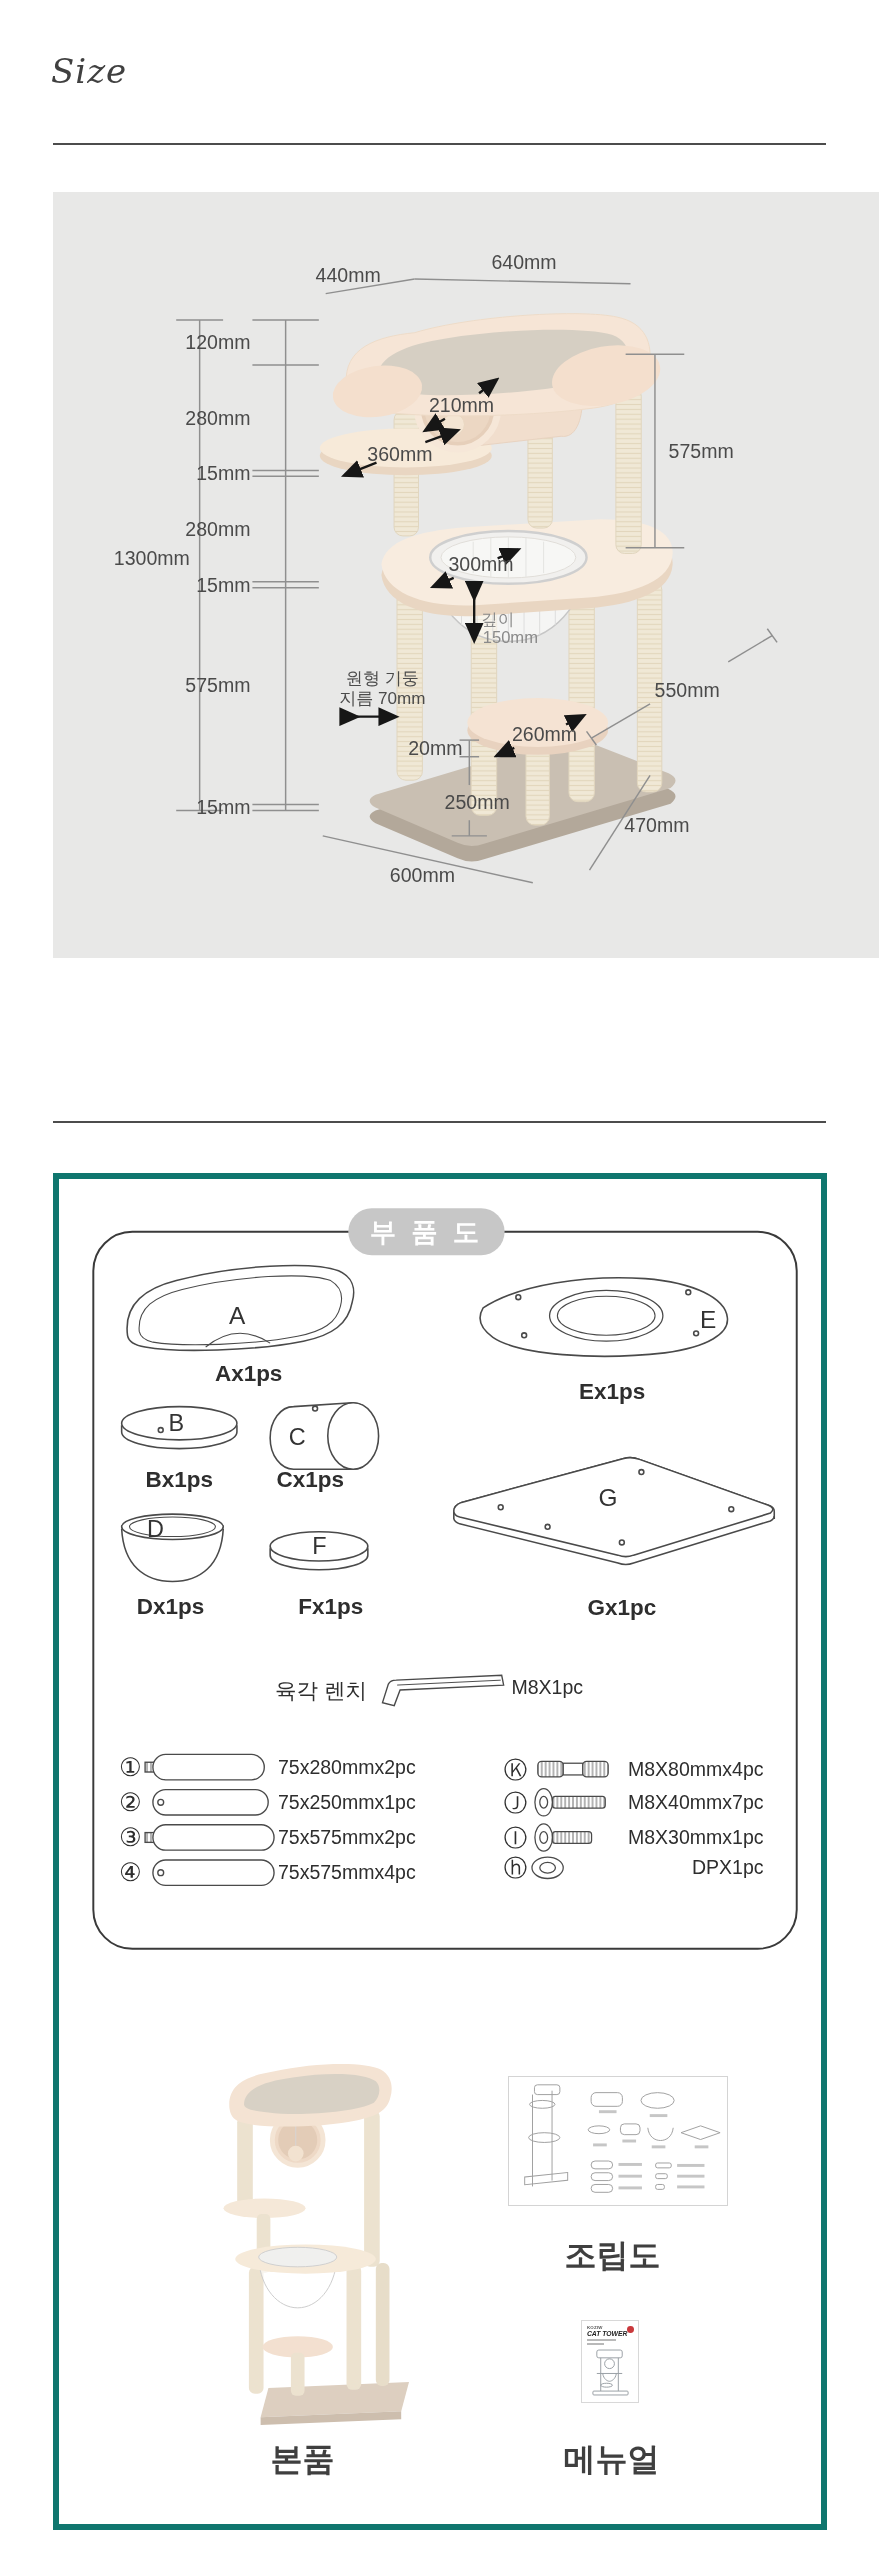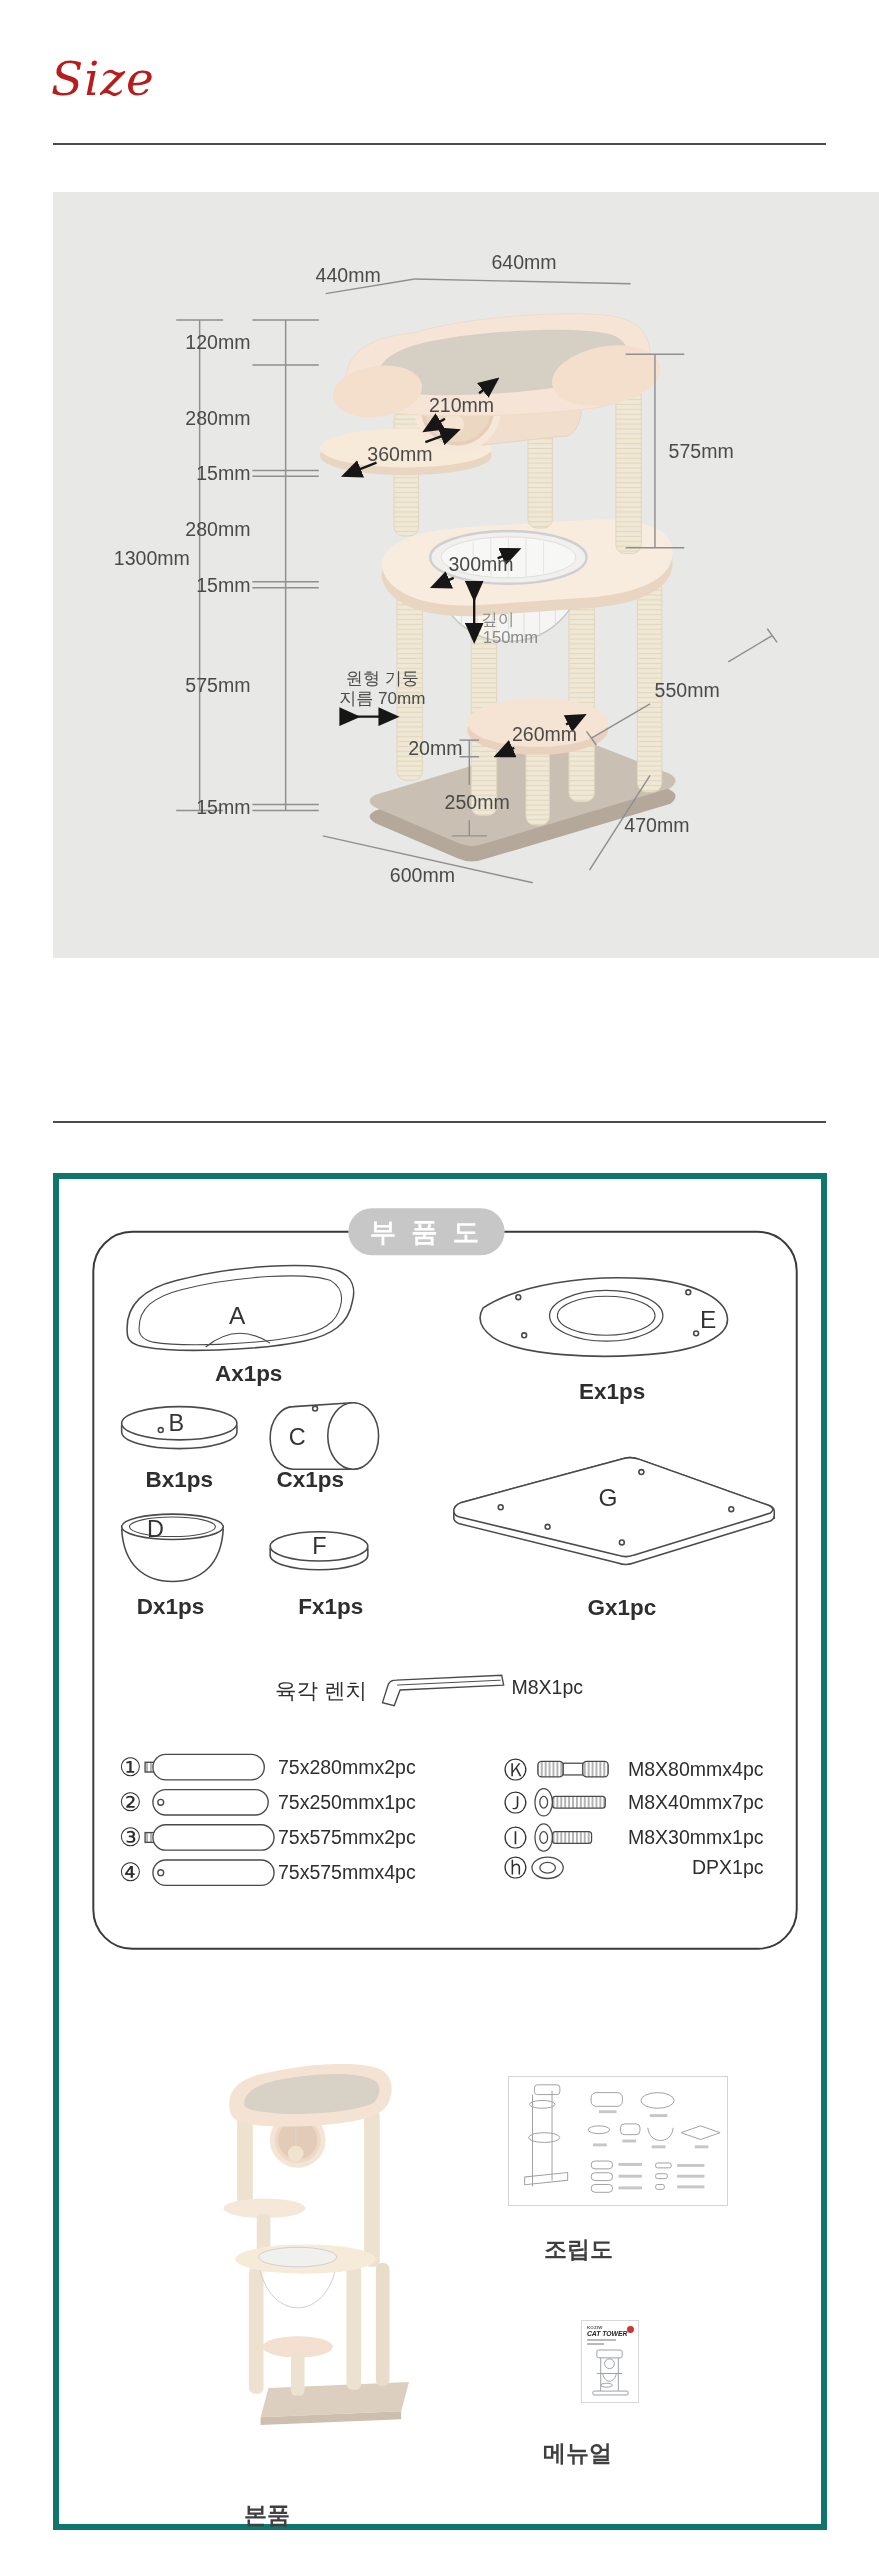--- a/index.html
+++ b/index.html
@@ -1,26 +1,26 @@
 <!DOCTYPE html>
 <html><head>
 <meta charset="utf-8">
 <style>
   html,body{margin:0;padding:0;background:#ffffff;}
   .page{position:relative;width:880px;height:2576px;background:#fff;
         font-family:"Liberation Sans",sans-serif;overflow:hidden;}
   .heading{position:absolute;left:51px;font-family:"DejaVu Serif",serif;
-           font-style:italic;font-weight:500;color:#b91c1c;font-size:47px;letter-spacing:1px;}
+           font-style:italic;font-weight:500;color:#404040;font-size:34px;letter-spacing:1px;}
   .rule{position:absolute;left:53px;width:773px;height:2px;background:#4c4c4c;}
   .size-panel{position:absolute;left:53px;top:192px;width:832px;height:766px;background:#e8e8e7;}
   .comp-panel{position:absolute;left:53px;top:1173px;width:774px;height:1357px;background:#fff;
               border:6px solid #0f766e;box-sizing:border-box;}
   .comp-panel > svg{position:absolute;left:0;top:0;}
   .thumb{position:absolute;background:#fff;}
-  .klabel{position:absolute;color:#3f3f3f;font-size:23px;font-weight:600;}
+  .klabel{position:absolute;color:#3f3f3f;font-size:32px;font-weight:600;text-align:center;}
   .manual{position:absolute;left:522px;top:1141px;width:58px;height:83px;background:#fff;
           border:1px solid #d8d8d8;box-sizing:border-box;padding:3.9px 3.9px 0 4.9px;}
   .manual .brand{font-size:4.4px;font-weight:bold;color:#555;letter-spacing:0.2px;}
   .manual .title{font-size:6.8px;font-weight:bold;font-style:italic;color:#222;line-height:1.05;}
   .manual .bar{height:2px;background:#b9b9b9;margin-top:2px;}
   .manual .dot{position:absolute;right:3.9px;top:4.9px;width:6.8px;height:6.8px;border-radius:50%;background:#c9393c;}
   svg text{font-family:"Liberation Sans",sans-serif;}
 </style>
 </head>
 <body>
@@ -460,18 +460,18 @@
           <line x1="30" y1="10" x2="30" y2="44"></line>
           <circle cx="21" cy="16" r="5"></circle>
           <line x1="8" y1="26" x2="34" y2="26"></line>
           <path d="M14,26 C15,32 19,34 21,34 C23,34 27,32 28,26"></path>
           <ellipse cx="18" cy="38" rx="6" ry="2"></ellipse>
           <rect x="4" y="44" width="36" height="4" rx="1"></rect>
         </g>
       </svg>
     </div>
 
-    <div class="klabel" style="left:185px;top:1321px;width:117px;font-family:Liberation Mono, monospace;">본품</div>
+    <div class="klabel" style="left:185px;top:1259px;width:117px;font-family:Liberation Mono, monospace;">본품</div>
     <div class="klabel" style="left:485px;top:1055px;width:137px;">조립도</div>
     <div class="klabel" style="left:484px;top:1259px;width:137px;">메뉴얼</div>
   </div>
 </div>
 
 
 </body></html>

